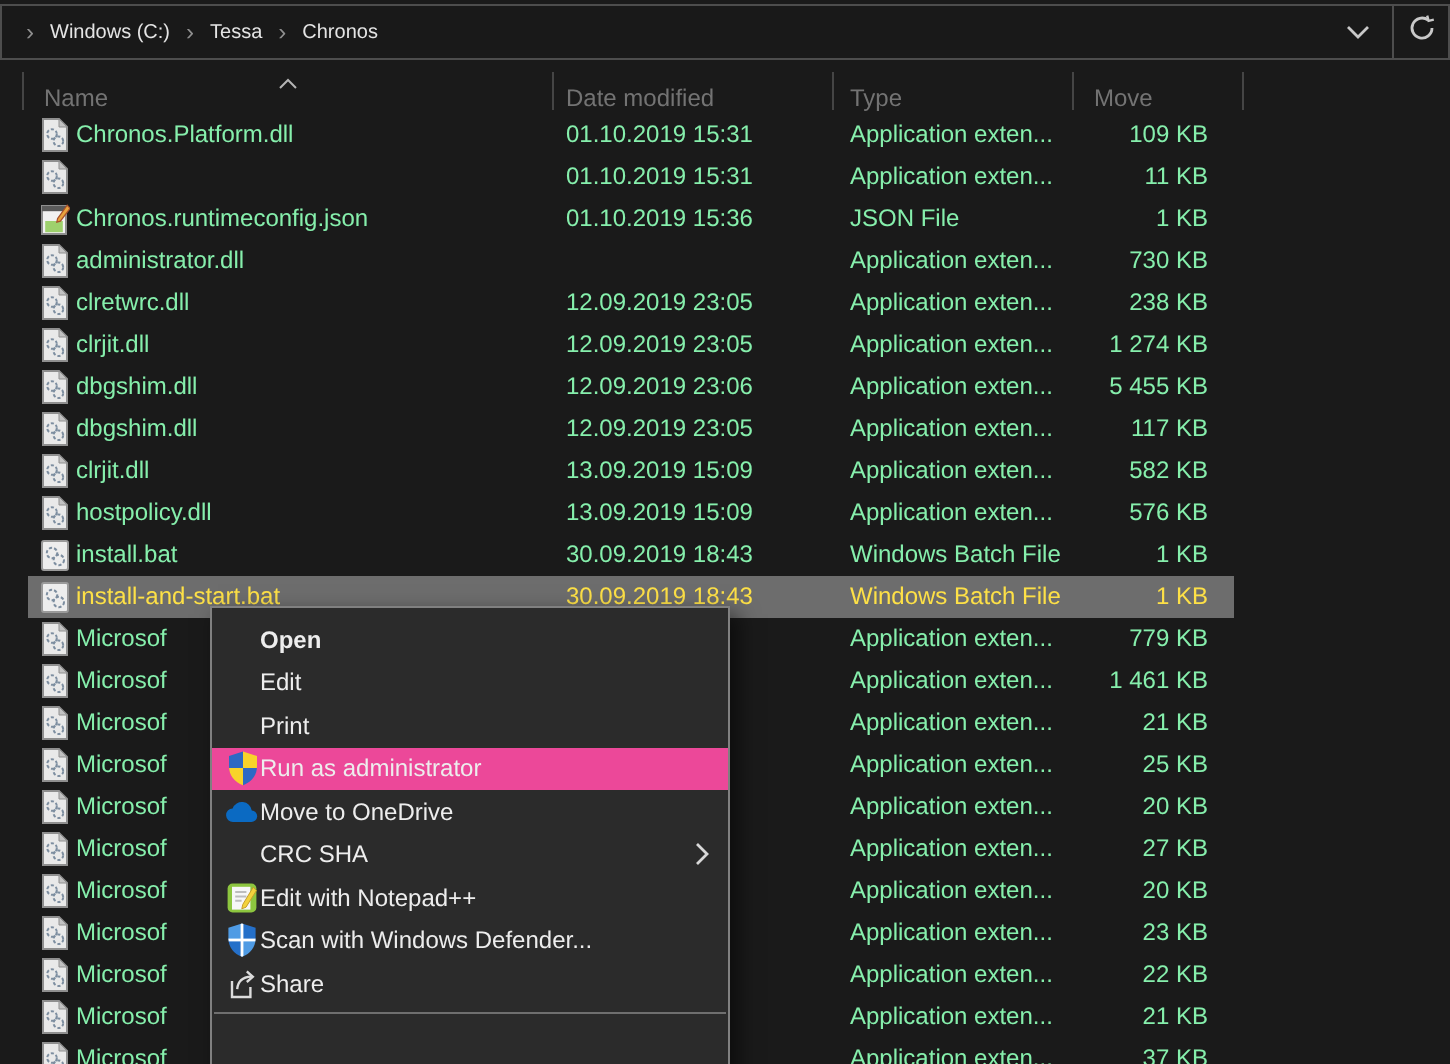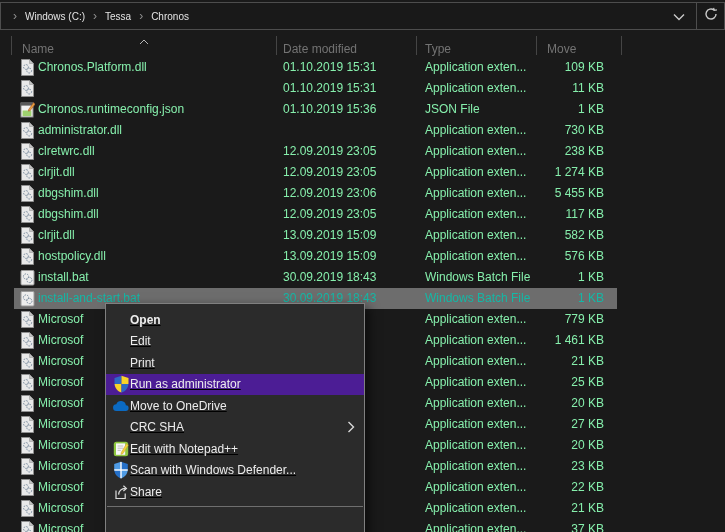--- a/index.html
+++ b/index.html
@@ -29,36 +29,36 @@
   .col-name   { left:22px; }
   .col-date   { left:283px; }
   .col-type   { left:425px; }
   .col-size   { left:547px; }
   .hdr-div { position:absolute; top:3px; width:1px; height:19px; background:#454545; }
   .sort-caret { position:absolute; left:139px; top:1px; }
   
   .file-list { position:absolute; left:0; top:57px; width:725px; bottom:0; overflow:hidden; }
   .row { position:relative; height:21px; font-size:12px; color:#86efac; }
   .row .sel-band { position:absolute; left:14px; top:0; width:603px; height:21px; background:#6d6d6d; }
-  .row.selected { color:#14b8a6; }
+  .row.selected { color:#fde047; }
   .cell { position:absolute; top:0; line-height:21px; white-space:nowrap; }
   .cell.icon { left:20px; top:2px; line-height:0; }
   .cell.name { left:38px; }
   .cell.date { left:283px; }
   .cell.type { left:425px; width:118px; overflow:hidden; }
   .cell.size { right:121px; text-align:right; }
   
   .context-menu {
     position:absolute; left:105px; top:303px; width:260px; height:245px;
     background:#2b2b2b; border:1px solid #808080;
     box-shadow:4px 4px 10px rgba(0,0,0,.55);
     padding-top:5px; z-index:10;
   }
-  .menu-item { position:relative; height:21.5px; display:flex; align-items:center; cursor:default;text-decoration:underline; }
-  .menu-item.hover { background:#4c1d95; }
+  .menu-item { position:relative; height:21.5px; display:flex; align-items:center; cursor:default; }
+  .menu-item.hover { background:#ec4899; }
   .mi-icon { position:absolute; left:5px; width:20px; display:flex; justify-content:center; line-height:0; }
   .mi-label { margin-left:24px; font-size:12px; color:#ededed; }
   .menu-item.bold .mi-label { font-weight:bold; }
   .mi-sub { position:absolute; right:9px; line-height:0; }
   .menu-sep { height:1px; background:#6f6f6f; margin:3px 1px 0 1px; }
 </style>
 </head>
 <body>
 
 <div class="address-bar">

